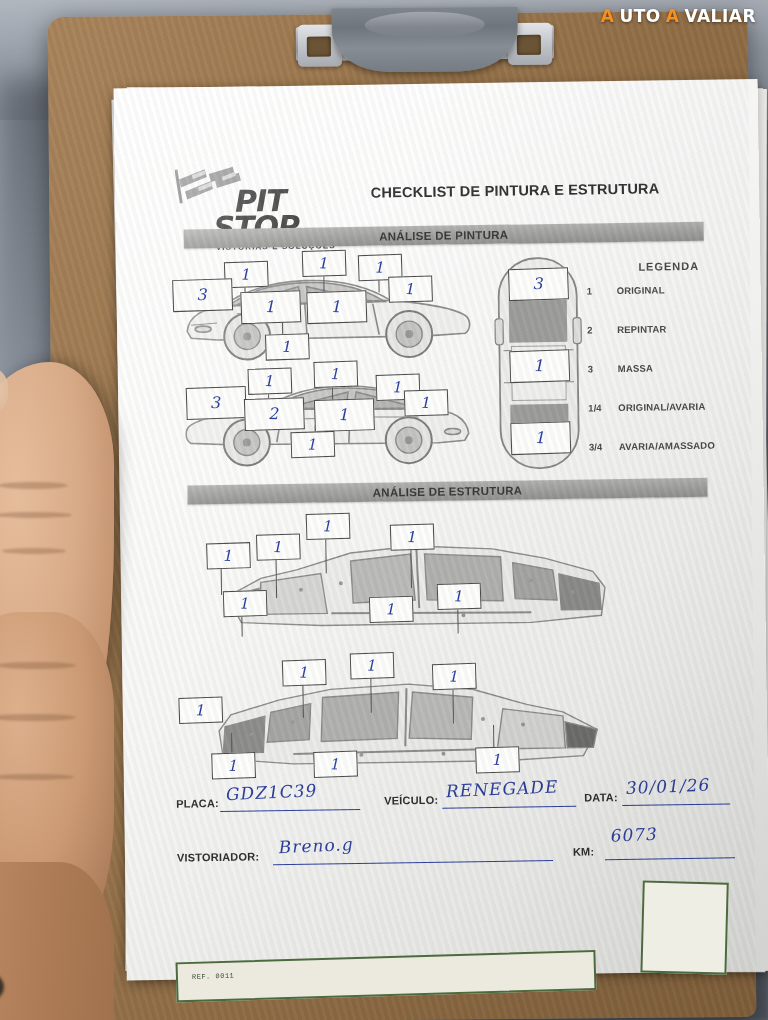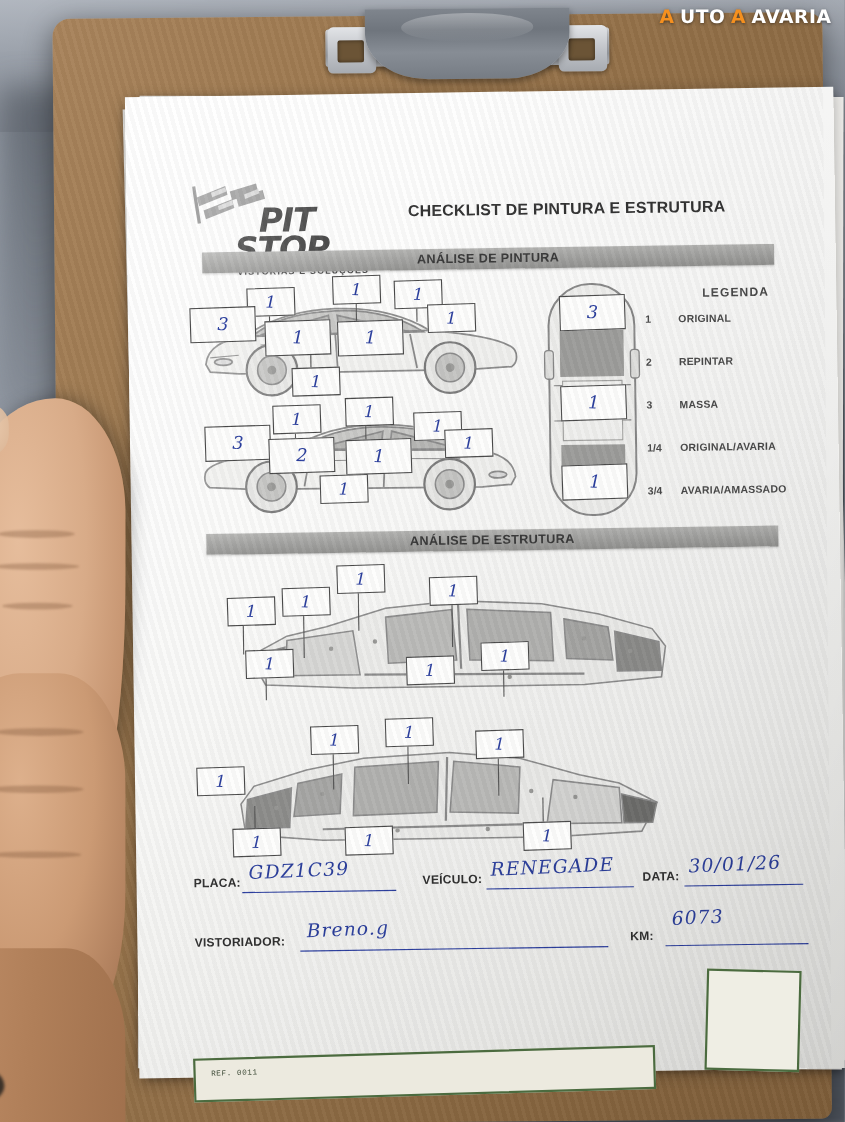--- a/index.html
+++ b/index.html
@@ -629,16 +629,16 @@
 
       <div class="tat-blob" style="left:0px;  top:60px;  width:70px; height:40px;"></div>
 
     </div>
   </div>
 
   <div id="watermark">
     <span class="wm-a">A</span>
       <span>UTO</span>
     <span class="wm-a">A</span>
-      <span>AVARIA</span>
+      <span>VALIAR</span>
   </div>
 
 </div>
 
 </body></html>

